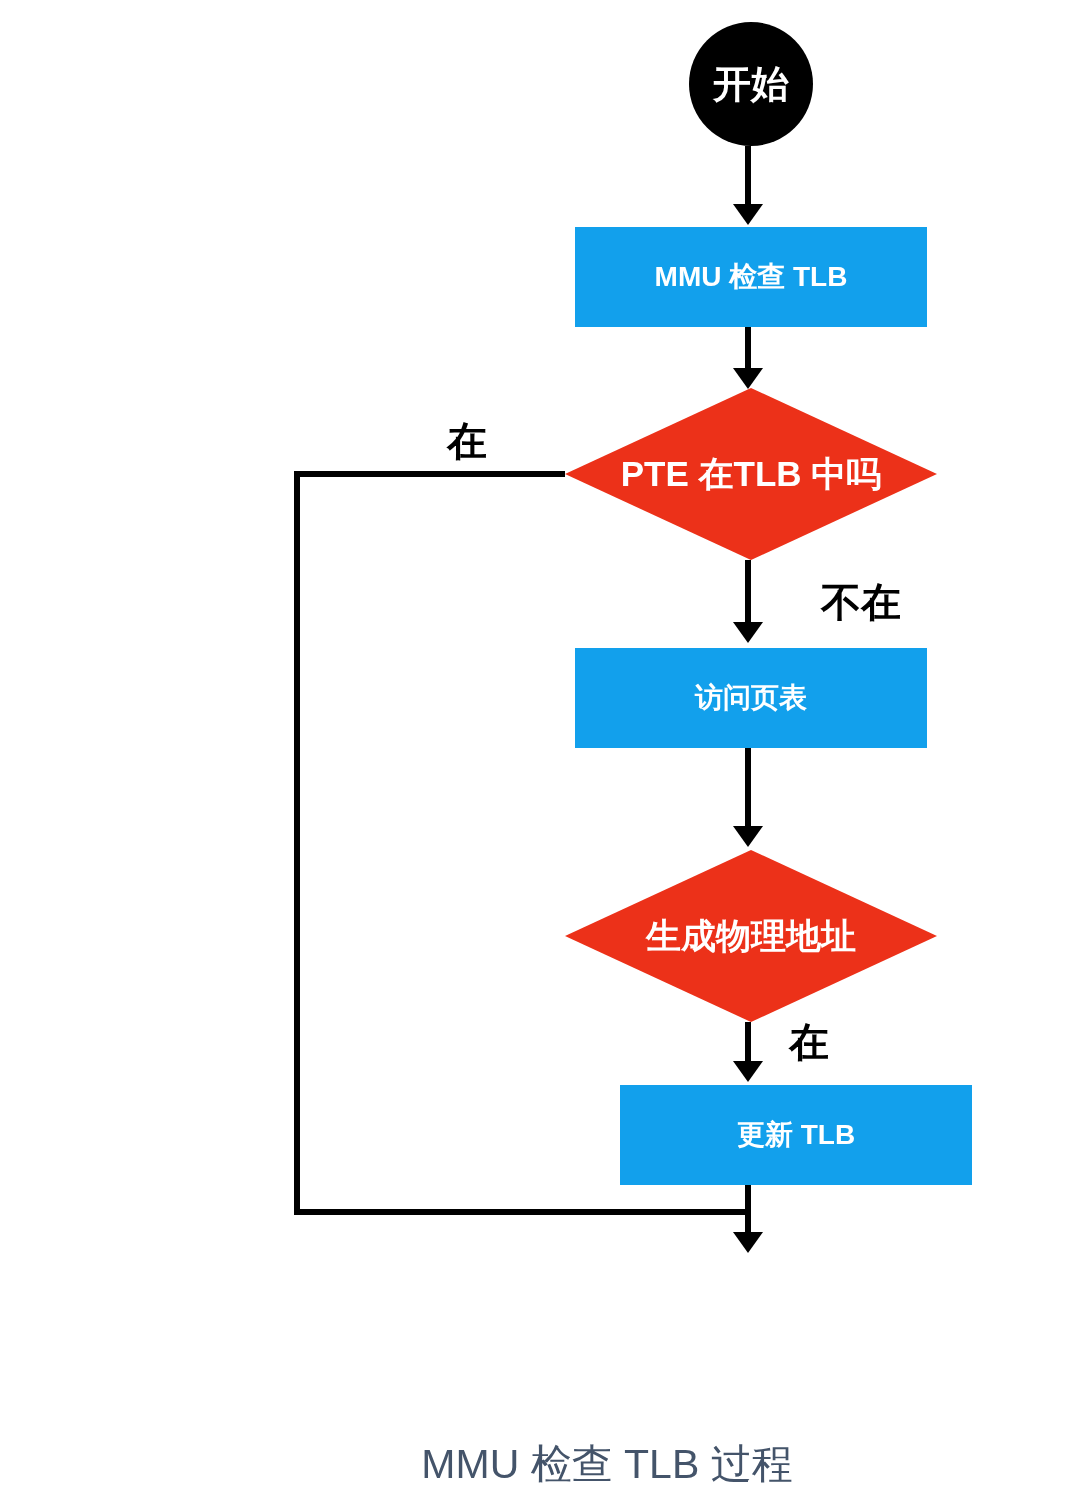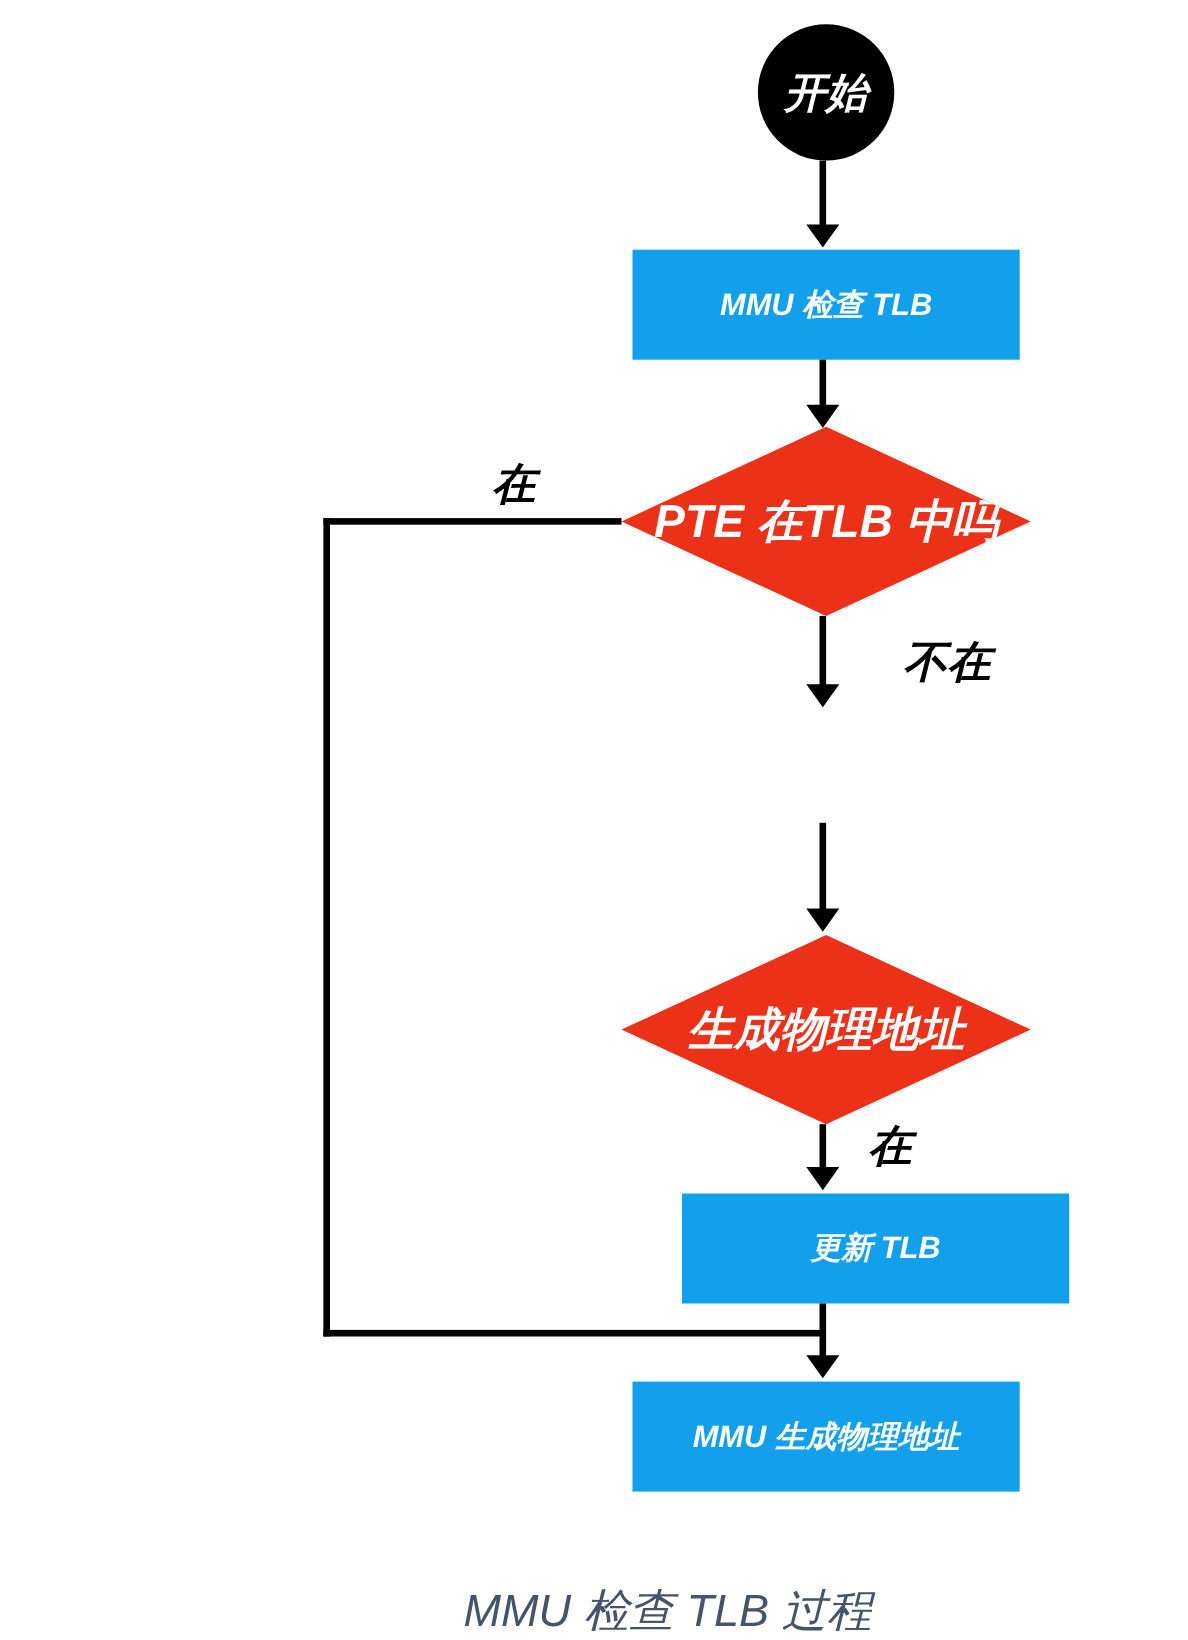--- a/index.html
+++ b/index.html
@@ -8,21 +8,21 @@
     background: #ffffff;
   }
   .canvas {
     position: relative;
     width: 1080px;
     height: 1491px;
     background: #ffffff;
     font-family: "Liberation Sans", "DejaVu Sans", sans-serif;
     overflow: hidden;
   }
-  .abs { position: absolute; font-style: italic; }
+  .abs { position: absolute; }
 
   
   .start-circle {
     left: 689px; top: 22px;
     width: 124px; height: 124px;
     background: #000000;
     border-radius: 50%;
     display: flex; align-items: center; justify-content: center;
     color: #ffffff;
     font-size: 38px;
@@ -42,21 +42,21 @@
   }
 
   
   .node-decision {
     left: 565px;
     width: 372px; height: 172px;
     background: #EC3119;
     clip-path: polygon(50% 0, 100% 50%, 50% 100%, 0 50%);
     display: flex; align-items: center; justify-content: center;
     color: #ffffff;
-    font-size: 42px;
+    font-size: 35px;
     font-weight: 700;
     white-space: nowrap;
   }
 
   
   .vline { width: 6px; background: #000000; }
   .hline { height: 6px; background: #000000; }
   .ahead {
     width: 0; height: 0;
     border-left: 15px solid transparent;
@@ -107,38 +107,38 @@
 
   <div class="abs edge-label" style="left:447px; top:421px;">在</div>
   <div class="abs hline" style="left:294px; top:471px; width:271px;"></div>
   <div class="abs vline" style="left:294px; top:471px; height:744px;"></div>
   <div class="abs hline" style="left:294px; top:1209px; width:454px;"></div>
 
   <div class="abs vline" style="left:745px; top:560px; height:64px;"></div>
   <div class="abs ahead" style="left:733px; top:622px;"></div>
   <div class="abs edge-label" style="left:774px; top:582px;margin-left:47px;">不在</div>
 
+  <div class="abs node-process" style="top:648px;">
+    <span>访问页表</span>
+  </div>
 
   <div class="abs vline" style="left:745px; top:748px; height:80px;"></div>
   <div class="abs ahead" style="left:733px; top:826px;"></div>
 
   <div class="abs node-decision" style="top:850px;">
     <span>生成物理地址</span>
   </div>
 
   <div class="abs vline" style="left:745px; top:1022px; height:41px;"></div>
   <div class="abs ahead" style="left:733px; top:1061px;"></div>
   <div class="abs edge-label" style="left:789px; top:1022px;">在</div>
 
   <div class="abs node-process" style="top:1085px;margin-left:45px;">
     <span>更新 TLB</span>
   </div>
 
   <div class="abs vline" style="left:745px; top:1185px; height:49px;"></div>
   <div class="abs ahead" style="left:733px; top:1232px;"></div>
 
-  <div class="abs node-process" style="top:1256px;">
-    <span>MMU 生成物理地址</span>
-  </div>
 
   <div class="abs caption">MMU 检查 TLB 过程</div>
 
 </div>
 
 </body></html>

